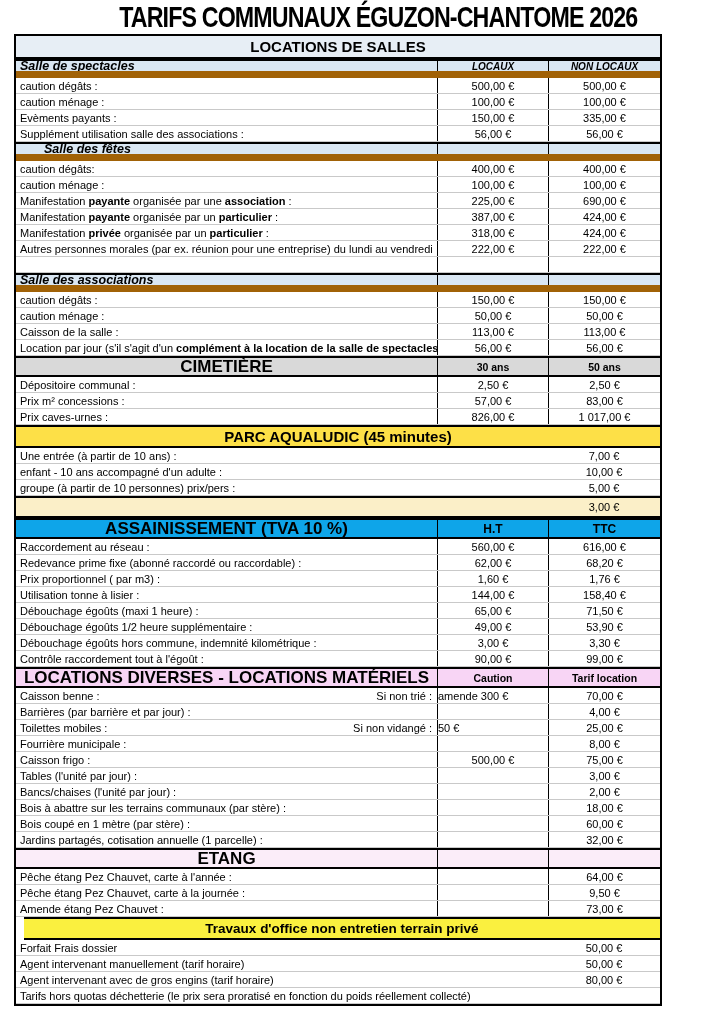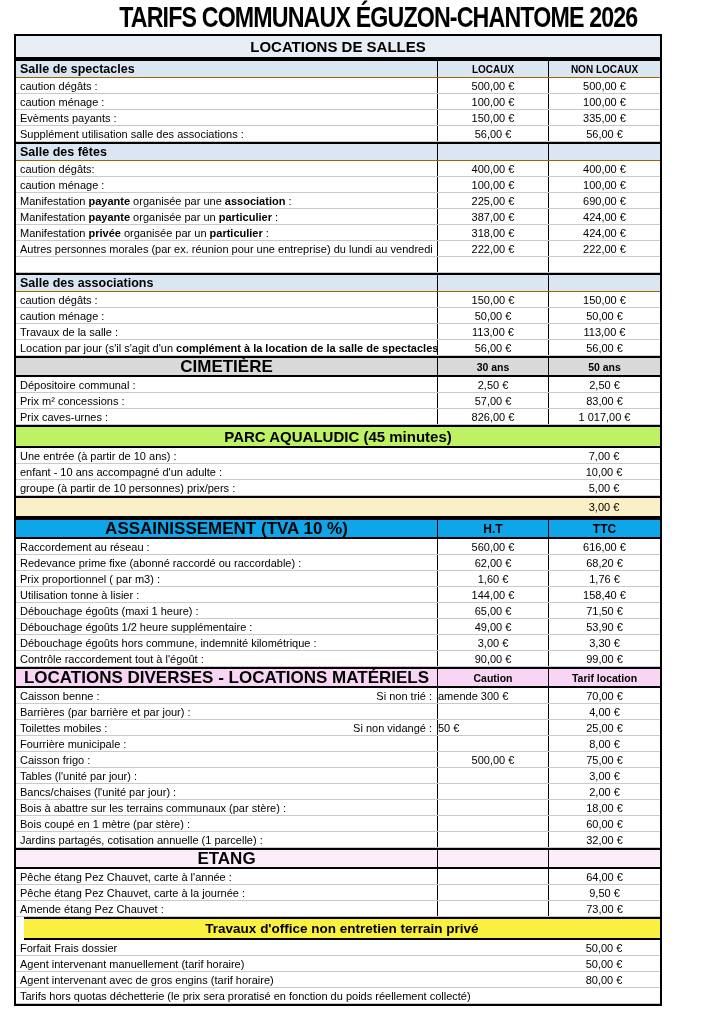--- a/index.html
+++ b/index.html
@@ -11,21 +11,21 @@
   .row{display:flex;align-items:stretch;box-sizing:border-box;background:#fff;}
   .row:first-child{border-top:none !important;}
   .cell{box-sizing:border-box;display:flex;align-items:center;min-width:0;overflow:hidden;white-space:nowrap;}
   .lbl{flex:1;padding:0 4px;font-size:11px;justify-content:space-between;}
   .val{width:111px;justify-content:center;font-size:11px;border-left:1px solid #000;flex:none;}
   .val2{width:112px;justify-content:center;font-size:11px;border-left:1px solid #000;flex:none;}
   .noborder{border-left:none;}
   .left-align{justify-content:flex-start;padding-left:0;}
   .note{font-size:11px;padding-right:1px;}
   .row-data,.row-datafull{height:16px;border-bottom:1px solid #c9c9c9;}
-  .row-subhdr{height:19px;border-top:2px solid #000;border-bottom:1px solid #a16207;}
+  .row-subhdr{height:19px;border-top:2px solid #000;border-bottom:7px solid #a16207;font-style:italic;}
   .row-subhdr .lbl{font-weight:bold;font-size:12.5px;}
   .row-subhdr .val,.row-subhdr .val2{font-weight:bold;font-size:10px;}
   .row-main{height:23px;border-top:2px solid #000;border-bottom:2px solid #000;}
   .row-main .lbl{justify-content:center;font-weight:bold;font-size:15px;}
   .row-mainval{height:22px;border-top:2px solid #000;border-bottom:2px solid #000;}
   .row-mainval .lbl{justify-content:center;font-weight:bold;font-size:18px;margin-top:36px;}
   .row-sechdr{height:21px;border-top:2px solid #000;border-bottom:2px solid #000;}
   .row-sechdr .lbl{justify-content:center;font-weight:bold;font-size:17px;}
   .row-sechdr .val,.row-sechdr .val2{font-weight:bold;font-size:10.5px;}
   .bg-salmon .val,.bg-salmon .val2{font-size:12px;text-align:right;}
@@ -68,21 +68,21 @@
         <div class="cell val">150,00 €</div>
         <div class="cell val2">335,00 €</div>
       </div>
       <div class="row row-data">
         <div class="cell lbl">
           <span>Supplément utilisation salle des associations :</span>
         </div>
         <div class="cell val">56,00 €</div>
         <div class="cell val2">56,00 €</div>
       </div>
-      <div class="row row-subhdr bg-bluesub" style="background: rgb(218, 231, 243);">
+      <div class="row row-subhdr bg-bluesub" style="background: rgb(218, 231, 243); padding-left: 24px;">
         <div class="cell lbl">Salle des fêtes</div>
         <div class="cell val"></div>
         <div class="cell val2"></div>
       </div>
       <div class="row row-data">
         <div class="cell lbl">
           <span>caution dégâts:</span>
         </div>
         <div class="cell val">400,00 €</div>
         <div class="cell val2">400,00 €</div>
@@ -143,21 +143,21 @@
       </div>
       <div class="row row-data">
         <div class="cell lbl">
           <span>caution ménage :</span>
         </div>
         <div class="cell val">50,00 €</div>
         <div class="cell val2">50,00 €</div>
       </div>
       <div class="row row-data">
         <div class="cell lbl">
-          <span>Travaux de la salle :</span>
+          <span>Caisson de la salle :</span>
         </div>
         <div class="cell val">113,00 €</div>
         <div class="cell val2">113,00 €</div>
       </div>
       <div class="row row-data">
         <div class="cell lbl">
           <span>Location par jour (s'il s'agit d'un <b>complément à la location de la salle de spectacles</b>) :</span>
         </div>
         <div class="cell val">56,00 €</div>
         <div class="cell val2">56,00 €</div>
@@ -181,21 +181,21 @@
         <div class="cell val">57,00 €</div>
         <div class="cell val2">83,00 €</div>
       </div>
       <div class="row row-data">
         <div class="cell lbl">
           <span>Prix caves-urnes :</span>
         </div>
         <div class="cell val">826,00 €</div>
         <div class="cell val2">1 017,00 €</div>
       </div>
-      <div class="row row-main bg-green" style="background: #bef264;">
+      <div class="row row-main bg-green" style="background: #fde047;">
         <div class="cell lbl">PARC AQUALUDIC (45 minutes)</div>
       </div>
       <div class="row row-datafull">
         <div class="cell lbl">
           <span>Une entrée (à partir de 10 ans) :</span>
         </div>
         <div class="cell val2 noborder">7,00 €</div>
       </div>
       <div class="row row-datafull">
         <div class="cell lbl">

